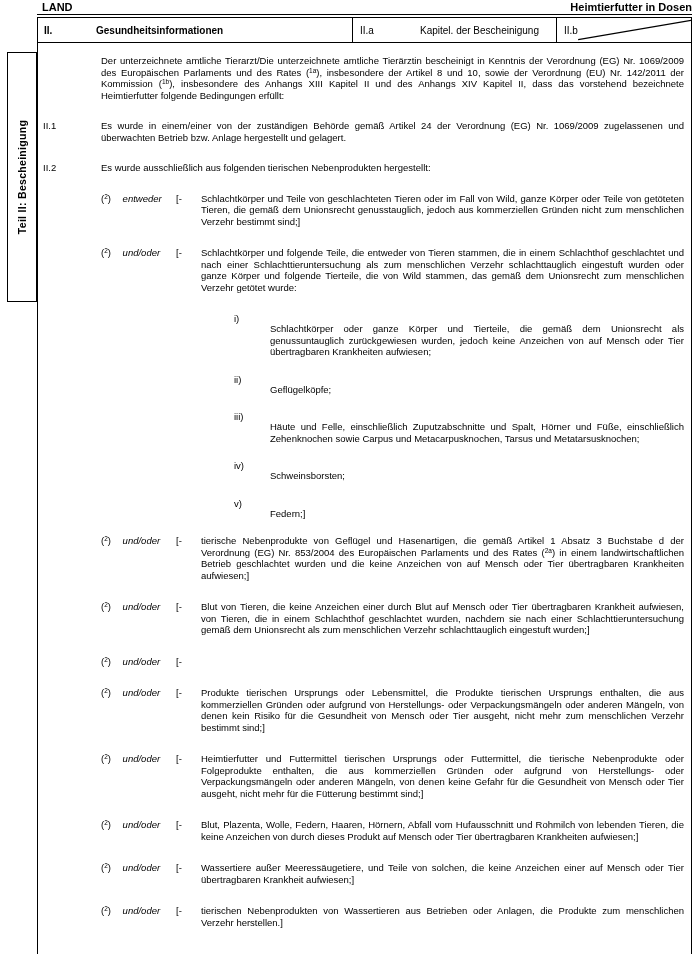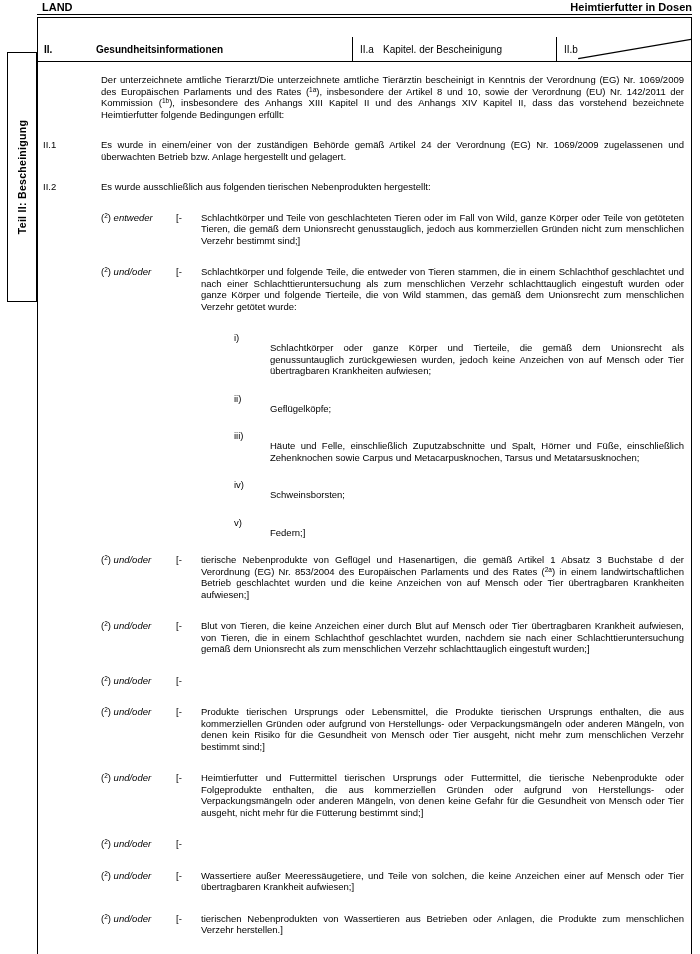--- a/index.html
+++ b/index.html
@@ -11,34 +11,34 @@
     position:absolute; left:37px; top:1px; width:655px;
     display:flex; justify-content:space-between; align-items:flex-start;
     font-weight:bold; font-size:11px;gap:44px;
   }
   .page-head .left { padding-left:5px; }
   .head-rule { position:absolute; left:37px; top:14px; width:655px; border-top:1.2px solid #000; }
   .main-box {
     position:absolute; left:37px; top:17px; width:655px; height:937px;
     border:1.5px solid #000; border-bottom:none; box-sizing:border-box;
   }
-  .header-row { display:flex; height:24px; border-bottom:1.5px solid #000; font-size:10px;margin-top:19px; }
+  .header-row { display:flex; height:24px; border-bottom:1.5px solid #000; font-size:10px; }
   .hcell1 { width:315px; box-sizing:border-box; border-right:1.5px solid #000; display:flex; align-items:center; font-weight:bold; }
   .hcell1 .num { width:58px; padding-left:6px; box-sizing:border-box; }
   .hcell2 { width:204px; box-sizing:border-box; border-right:1.5px solid #000; display:flex; align-items:center; padding-left:7px; }
-  .hcell2 .code { width:23px; }
+  .hcell2 .code { width:60px; }
   .hcell3 { flex:1; position:relative; display:flex; align-items:center; padding-left:7px; }
   .hcell3 svg { position:absolute; left:0; top:0; width:100%; height:100%; }
   .content { padding:12px 7px 0 5px; font-size:9.5px; line-height:11.5px; }
   .row { display:flex; margin-bottom:19px; }
   .rnum { width:58px; flex-shrink:0; }
   .rbody { flex:1; text-align:justify; }
   .item { display:flex; margin-left:58px; margin-bottom:20px; }
   .cond { width:75px; flex-shrink:0; }
-  .cond em { font-style:italic; }
+  .cond em { font-style:italic;margin-left:9px; }
   .brk { width:25px; flex-shrink:0; }
   .itext { flex:1; text-align:justify; }
   .sub { display:flex; margin-left:191px; margin-bottom:16px; }
   .roman { width:36px; flex-shrink:0; }
   .stext { flex:1; text-align:justify;margin-top:10px; }
   sup { font-size:6.5px; line-height:0; position:relative; top:-3px; vertical-align:baseline; }
   .sidebar {
     position:absolute; left:7px; top:52px; width:30px; height:250px;
     border:1.5px solid #000; box-sizing:border-box; background:#fff;
     display:flex; align-items:center; justify-content:center; z-index:2;
@@ -143,20 +143,21 @@
           <div class="itext">Produkte tierischen Ursprungs oder Lebensmittel, die Produkte tierischen Ursprungs enthalten, die aus kommerziellen Gründen oder aufgrund von Herstellungs- oder Verpackungsmängeln oder anderen Mängeln, von denen kein Risiko für die Gesundheit von Mensch oder Tier ausgeht, nicht mehr zum menschlichen Verzehr bestimmt sind;]</div>
         </div>
         <div class="item">
           <div class="cond">(<sup>2</sup>) <em>und/oder</em></div>
           <div class="brk">[-</div>
           <div class="itext">Heimtierfutter und Futtermittel tierischen Ursprungs oder Futtermittel, die tierische Nebenprodukte oder Folgeprodukte enthalten, die aus kommerziellen Gründen oder aufgrund von Herstellungs- oder Verpackungsmängeln oder anderen Mängeln, von denen keine Gefahr für die Gesundheit von Mensch oder Tier ausgeht, nicht mehr für die Fütterung bestimmt sind;]</div>
         </div>
         <div class="item">
           <div class="cond">(<sup>2</sup>) <em>und/oder</em></div>
           <div class="brk">[-</div>
+          <div class="itext">Blut, Plazenta, Wolle, Federn, Haaren, Hörnern, Abfall vom Hufausschnitt und Rohmilch von lebenden Tieren, die keine Anzeichen von durch dieses Produkt auf Mensch oder Tier übertragbaren Krankheiten aufwiesen;]</div>
         </div>
         <div class="item">
           <div class="cond">(<sup>2</sup>) <em>und/oder</em></div>
           <div class="brk">[-</div>
           <div class="itext">Wassertiere außer Meeressäugetiere, und Teile von solchen, die keine Anzeichen einer auf Mensch oder Tier übertragbaren Krankheit aufwiesen;]</div>
         </div>
         <div class="item">
           <div class="cond">(<sup>2</sup>) <em>und/oder</em></div>
           <div class="brk">[-</div>
           <div class="itext">tierischen Nebenprodukten von Wassertieren aus Betrieben oder Anlagen, die Produkte zum menschlichen Verzehr herstellen.]</div>

